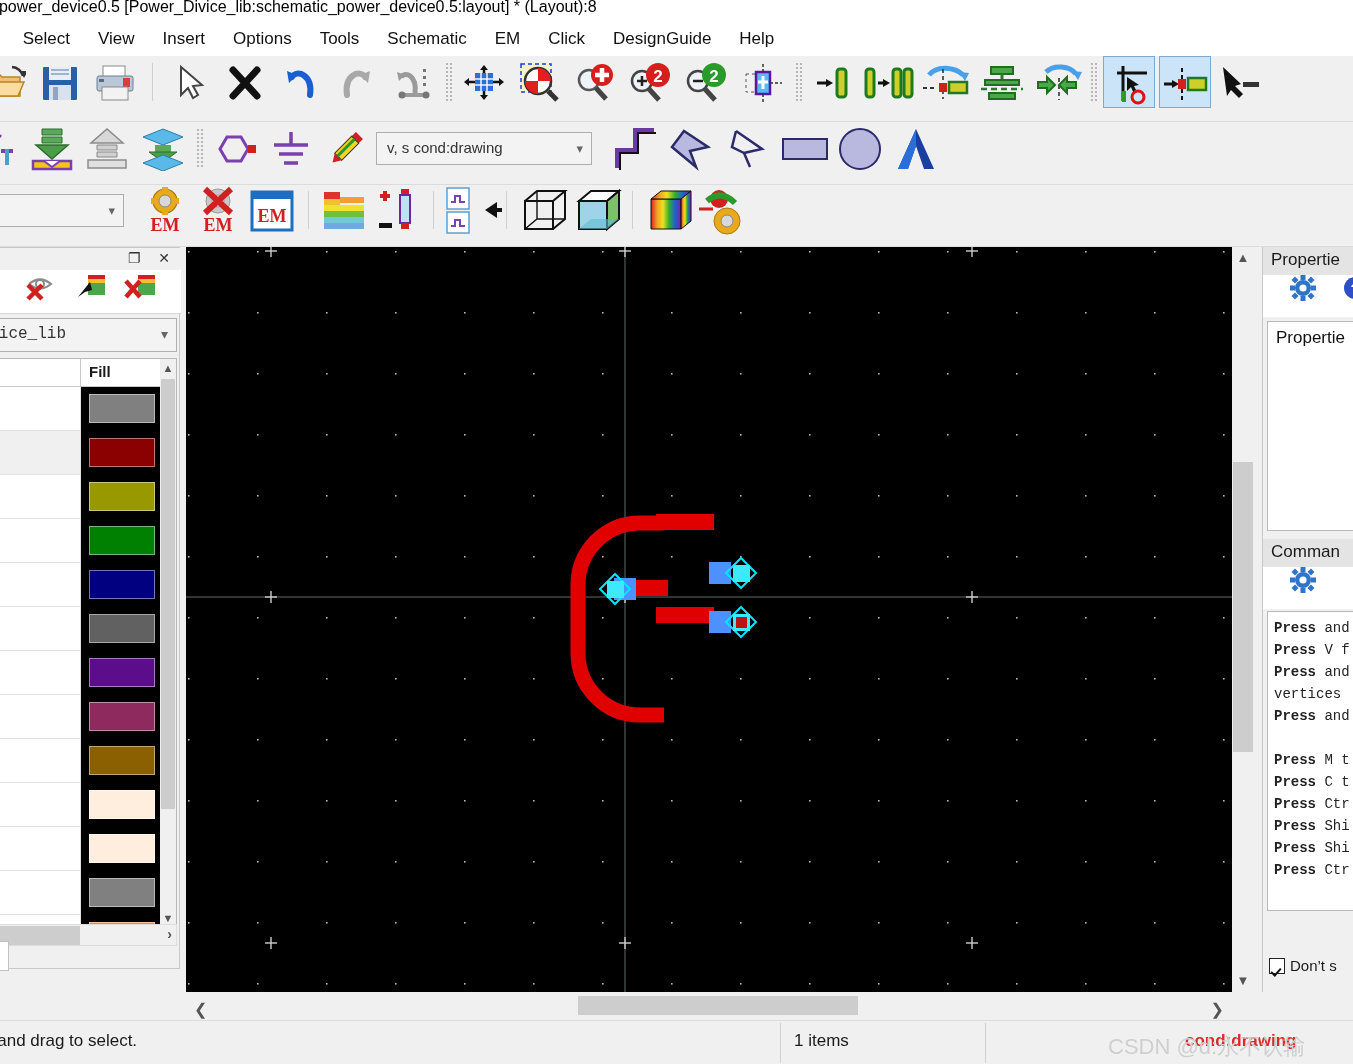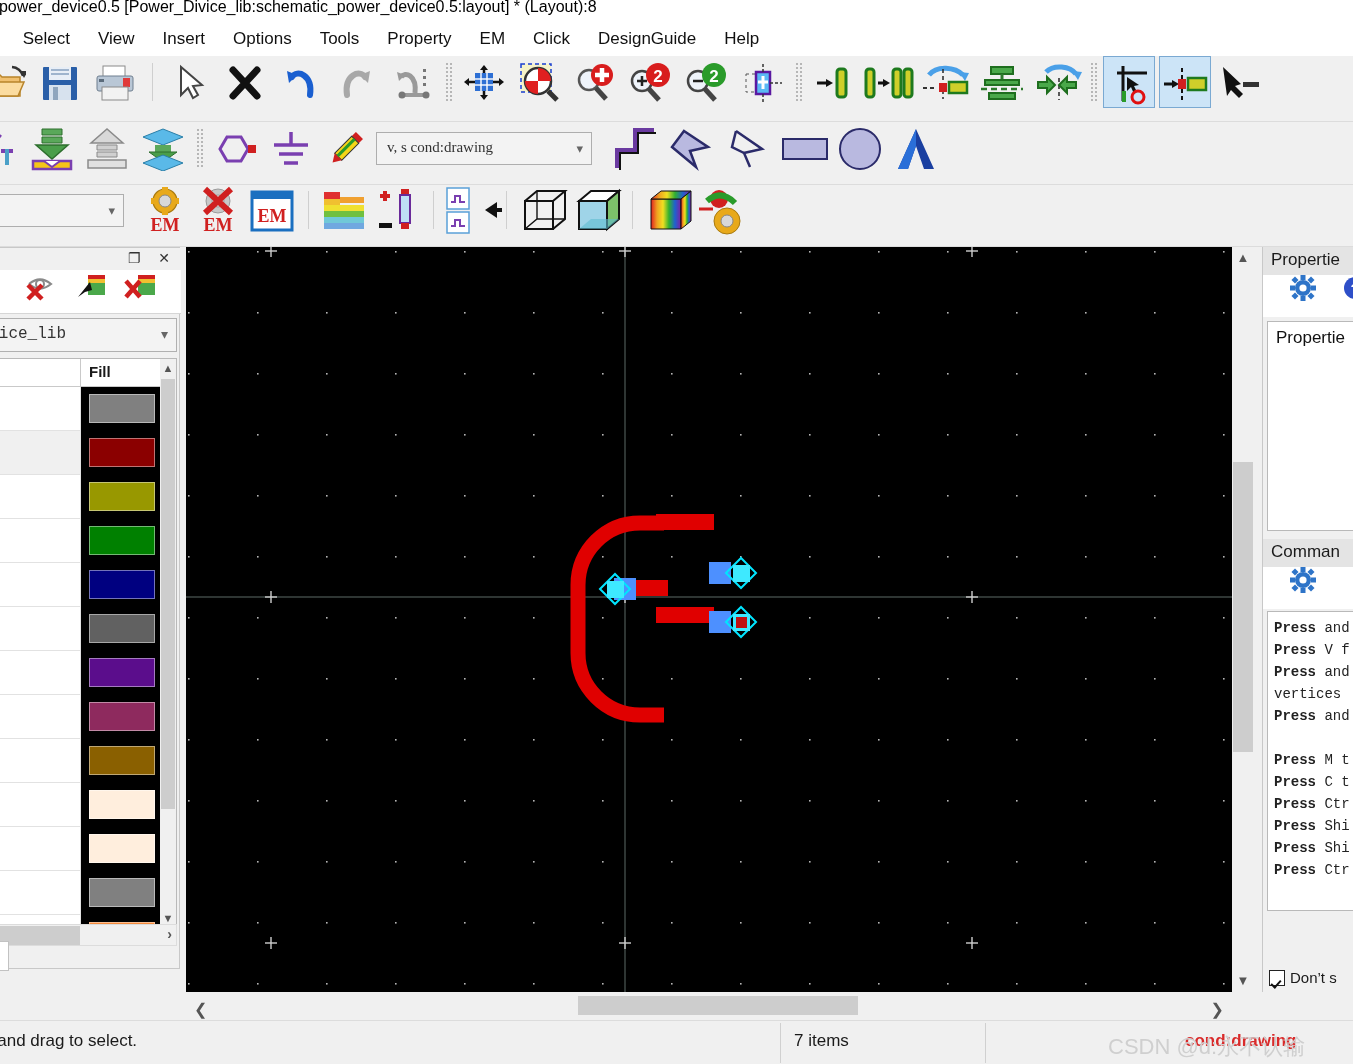--- a/index.html
+++ b/index.html
@@ -67,21 +67,21 @@
   .tbtn svg{ vertical-align:middle; }
 
   
   .tcombo{
     display:inline-block; vertical-align:middle;
     height:33px; border:1px solid #aeaeae; background:#f3f3f3;
     position:relative;
   }
   .tcombo .val{
     position:absolute; left:10px; top:6px;
-    font-family:Liberation Serif, serif; font-size:15px; color:#333;
+    font-family:Liberation Sans, sans-serif; font-size:15px; color:#333;
   }
   .tcombo .chev{
     position:absolute; right:8px; top:8px; color:#666; font-size:13px;
   }
 
   
   #leftpanel{
     position:absolute; left:-90px; top:247px; width:270px; height:722px;
     background:#f0f0f0; border:1px solid #c8c8c8;
   }
@@ -176,21 +176,21 @@
   .rp-box{
     position:absolute; left:4px; width:146px; background:#fff; border:1px solid #b9b9b9;
   }
   .rp-box .lbl{ position:absolute; left:8px; top:6px; font-size:17px; color:#111;}
   .rp-cmdline{ font-family:"Liberation Mono", monospace; font-size:14px; color:#222; white-space:nowrap; }
   .rp-cmdline b{ font-weight:bold; }
   #cmdbox{ padding:8px 0 0 6px; }
   #cmdbox .rp-cmdline{ height:22px; }
 
   #rp-check{
-    position:absolute; left:6px; bottom:6px; white-space:nowrap;
+    position:absolute; left:6px; bottom:18px; white-space:nowrap;
   }
   #rp-check .box{
     display:inline-block; width:16px; height:16px; border:1.5px solid #222; background:#fff;
     vertical-align:middle; position:relative;
   }
   #rp-check .box:after{
     content:""; position:absolute; left:3px; top:7px; width:4px; height:8px;
     border-right:2px solid #111; border-bottom:2px solid #111;
     transform:rotate(42deg);
   }
@@ -223,21 +223,21 @@
   <div class="ttxt">c_power_device0.5 [Power_Divice_lib:schematic_power_device0.5:layout] * (Layout):8</div>
 </div>
 
 <div id="menubar">
   <div class="mi first">t</div>
   <div class="mi">Select</div>
   <div class="mi">View</div>
   <div class="mi">Insert</div>
   <div class="mi">Options</div>
   <div class="mi">Tools</div>
-  <div class="mi">Property</div>
+  <div class="mi">Schematic</div>
   <div class="mi">EM</div>
   <div class="mi">Click</div>
   <div class="mi">DesignGuide</div>
   <div class="mi">Help</div>
 </div>
 
 <div class="tbrow" id="tb1">
   <span class="tbtn" style="margin-left:-22px">
     <svg width="44" height="40" viewBox="0 0 44 40">
       <path d="M4 33 L4 10 L16 10 L20 14 L38 14 L38 33 Z" fill="#f0c070" stroke="#b8842a" stroke-width="1.5"></path>
@@ -1155,20 +1155,20 @@
   </div>
 </div>
 
 <div id="statusbar">
   <div class="vline" style="left:780px"></div>
   <div class="vline" style="left:985px"></div>
   <div class="seg" id="sb-msg">
     <span>k and drag to select.</span>
   </div>
   <div class="seg" id="sb-items">
-    <span>7 items</span>
+    <span>1 items</span>
   </div>
   <div class="seg" id="sb-coord">
     <span>cond:drawing</span>
   </div>
 </div>
 
 <div id="watermark">CSDN @d:永不认输</div>
 
 </body></html>

